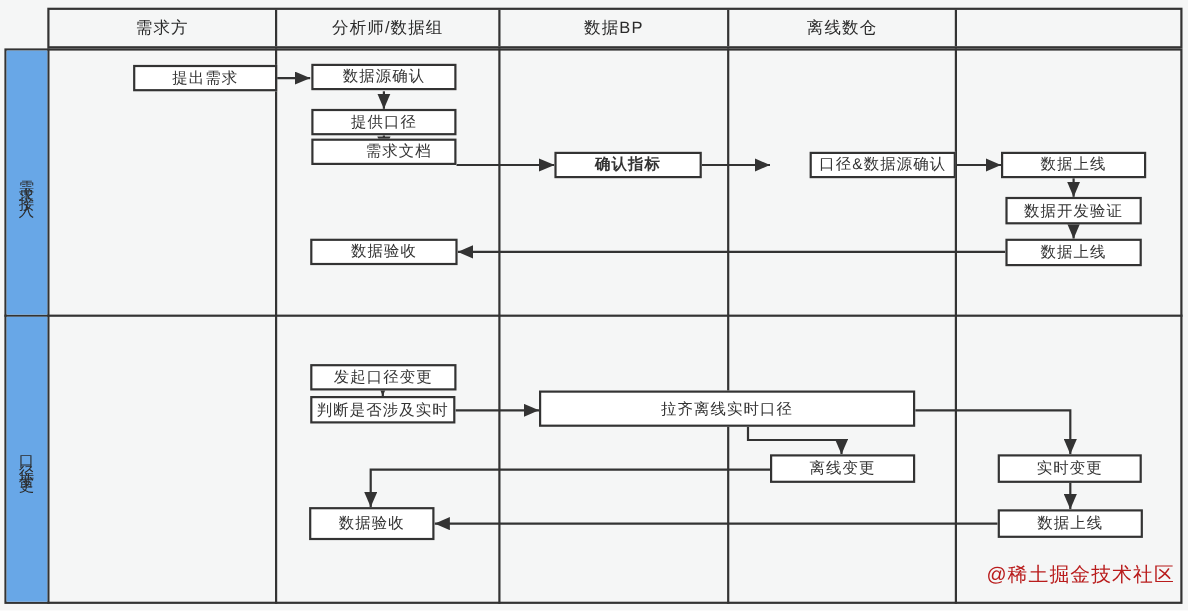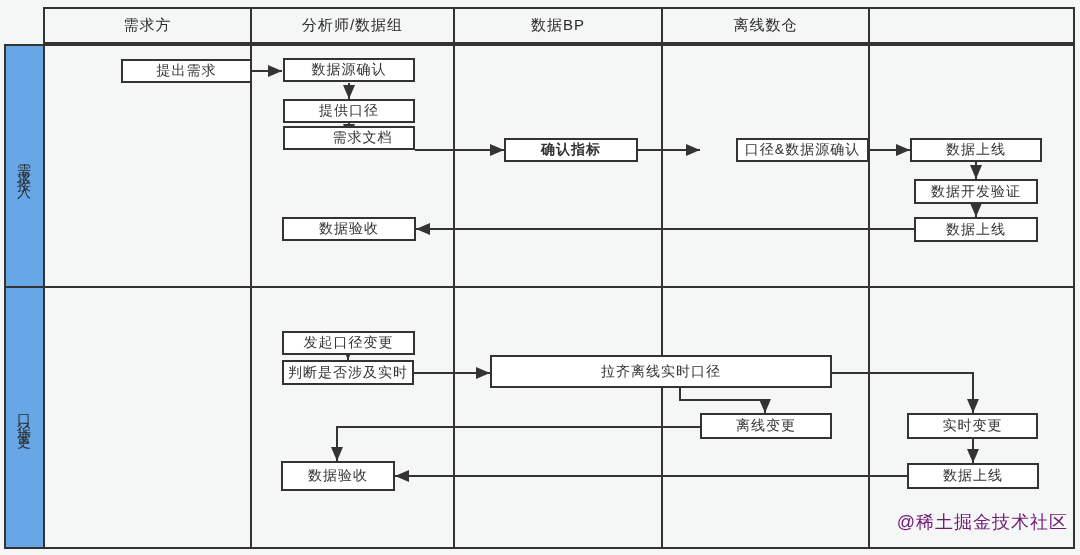--- a/index.html
+++ b/index.html
@@ -102,14 +102,14 @@
       <div class="node" style="left: 914px; top: 217px; width: 124px; height: 25px;">数据上线</div>
       <div class="node" style="left: 282px; top: 319px; width: 133px; height: 24px; margin-top: 12px;">发起口径变更</div>
       <div class="node" style="left: 282px; top: 360px; width: 132px; height: 25px;">判断是否涉及实时</div>
       <div class="node" style="left: 490px; top: 355px; width: 342px; height: 33px;">拉齐离线实时口径</div>
       <div class="node" style="left: 700px; top: 413px; width: 132px; height: 26px;">离线变更</div>
       <div class="node" style="left: 907px; top: 413px; width: 131px; height: 26px;">实时变更</div>
       <div class="node" style="left: 907px; top: 463px; width: 132px; height: 26px;">数据上线</div>
       <div class="node" style="left: 281px; top: 461px; width: 114px; height: 30px;">数据验收</div>
     </div>
 
-  <div class="watermark" style="color: #701a75;">@稀土掘金技术社区</div>
+  <div class="watermark" style="color: #b91c1c;">@稀土掘金技术社区</div>
 </div>
 
 </body></html>

